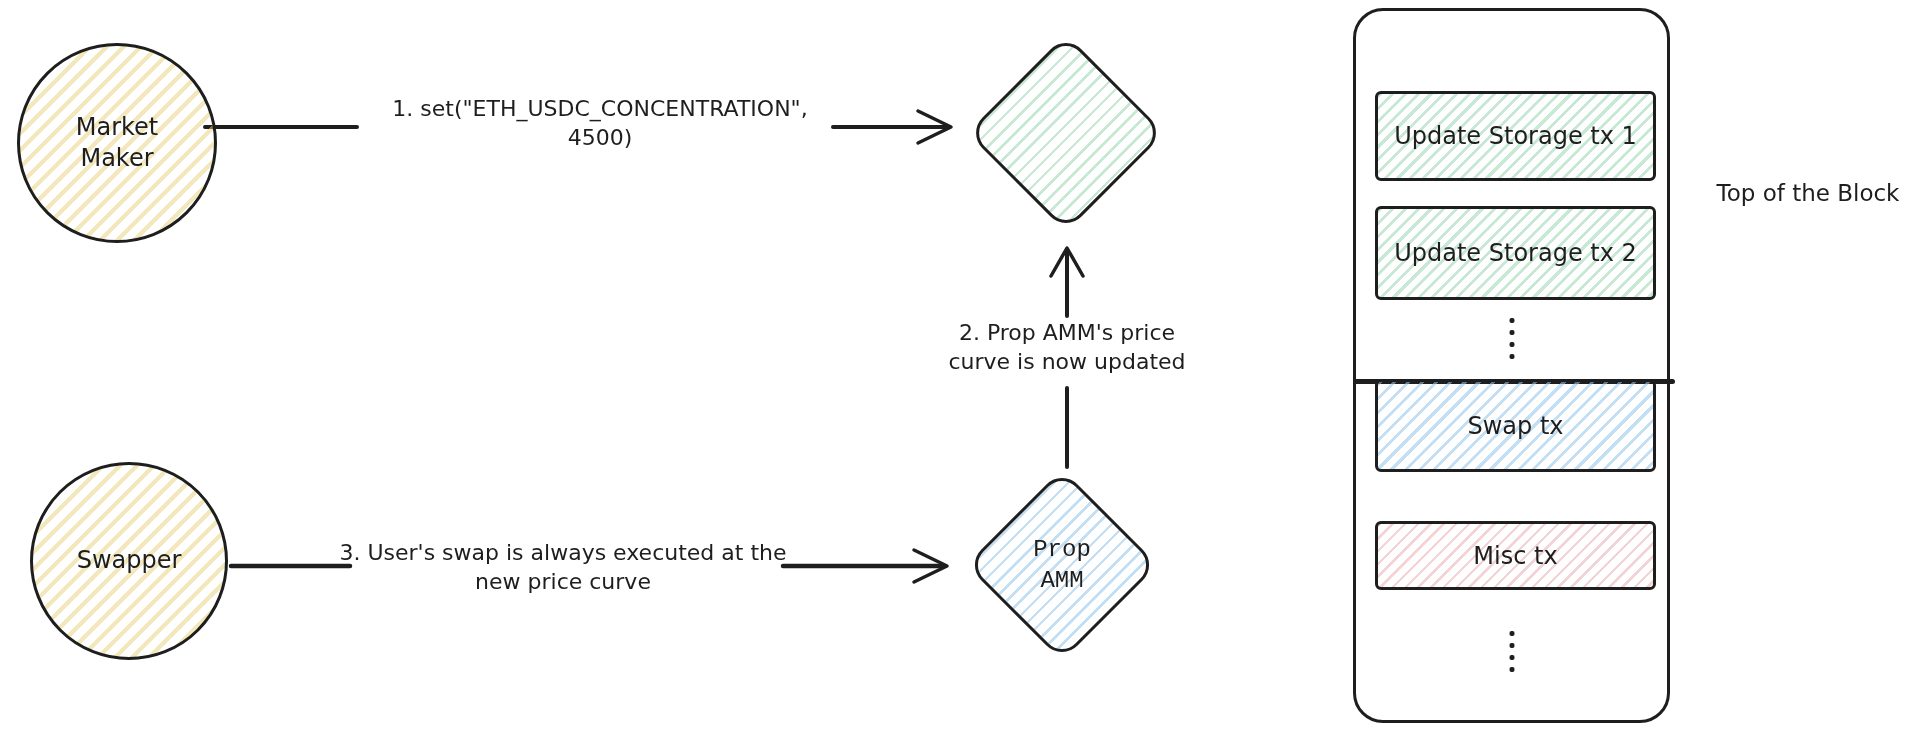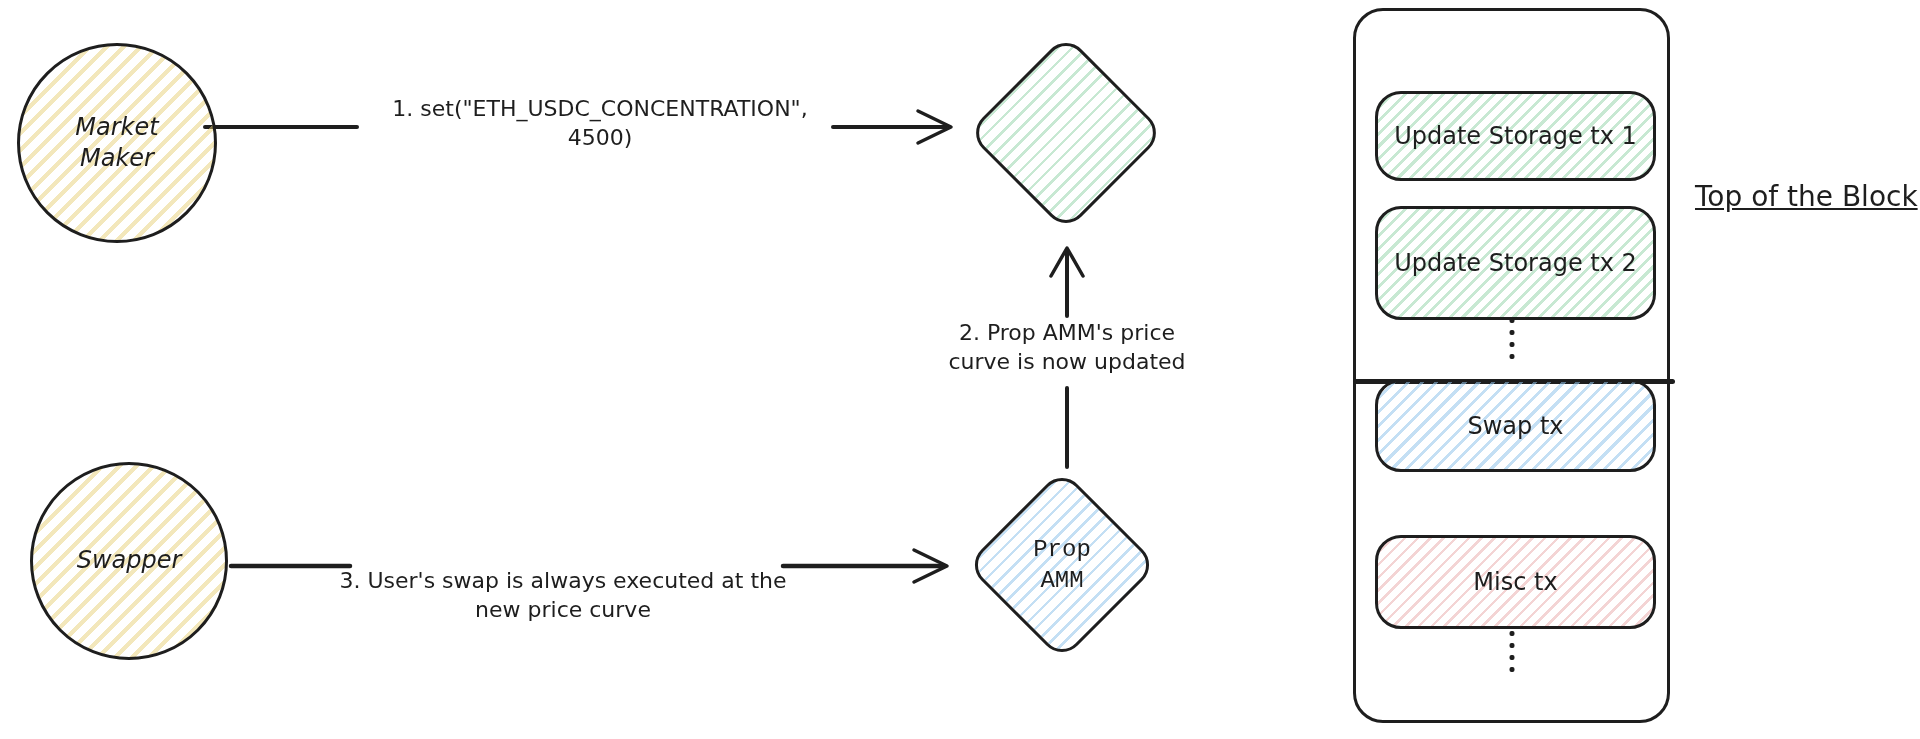--- a/index.html
+++ b/index.html
@@ -3,50 +3,50 @@
 <meta charset="utf-8">
 <style>
   html,body{margin:0;padding:0;background:#fff;}
   .canvas{position:relative;width:1920px;height:739px;background:#ffffff;
           font-family:"DejaVu Sans",sans-serif;color:#1e1e1e;overflow:hidden;}
 
   svg.edges{position:absolute;left:0;top:0;pointer-events:none;}
 
   .circle{position:absolute;box-sizing:border-box;border:3.5px solid #1e1e1e;border-radius:50%;
           display:flex;align-items:center;justify-content:center;text-align:center;
-          background:repeating-linear-gradient(135deg,rgba(231,208,120,0.50) 0 4px,transparent 4px 12px);font-style:italic;}
+          background:repeating-linear-gradient(135deg,rgba(231,208,120,0.50) 0 4px,transparent 4px 12px);}
   .node-label{font-size:24px;line-height:1.3;white-space:pre-line;}
 
   .diamond{position:absolute;box-sizing:border-box;border:3.5px solid #1e1e1e;border-radius:22px;
            transform:rotate(45deg);}
   .diamond.gs{background:repeating-linear-gradient(90deg,rgba(154,214,174,0.55) 0 2.5px,transparent 2.5px 10px);}
   .diamond.pa{background:repeating-linear-gradient(90deg,rgba(147,197,235,0.55) 0 2.5px,transparent 2.5px 10px);}
   .diamond-label{position:absolute;display:flex;align-items:center;justify-content:center;
                  text-align:center;font-size:24px;line-height:1.3;white-space:pre-line;}
 
   .edge-label{position:absolute;text-align:center;font-size:22px;line-height:1.32;white-space:pre-line;}
 
   .block{position:absolute;left:1353px;top:8px;width:317px;height:715px;box-sizing:border-box;
          border:3.5px solid #1e1e1e;border-radius:30px;}
   .block-title{position:absolute;left:0;top:14px;width:100%;text-align:center;font-size:26px;}
   .tx{position:absolute;left:19px;width:281px;box-sizing:border-box;border:3px solid #1e1e1e;
-      border-radius:26px;display:flex;align-items:center;justify-content:center;font-size:24px;}
+      border-radius:6px;display:flex;align-items:center;justify-content:center;font-size:24px;}
   .tx-green{background:repeating-linear-gradient(135deg,rgba(154,214,174,0.55) 0 3px,transparent 3px 9px);}
   .tx-blue {background:repeating-linear-gradient(135deg,rgba(147,197,235,0.55) 0 3px,transparent 3px 10px);}
   .tx-red  {background:repeating-linear-gradient(135deg,rgba(230,160,160,0.45) 0 2.5px,transparent 2.5px 9px);}
   .t1{top:80px;height:90px;}
-  .t2{top:195px;height:114px;}
+  .t2{top:195px;height:94px;}
   .t3{top:368px;height:93px;text-align:center;}
-  .t4{top:510px;height:94px;margin-top:14px;}
+  .t4{top:510px;height:69px;}
   .divider{position:absolute;left:-3px;top:368px;width:322px;height:4.5px;background:#1e1e1e;border-radius:3px;}
   .dots{position:absolute;left:50%;transform:translateX(-50%);display:flex;flex-direction:column;gap:7px;}
   .dots span{width:5px;height:5px;background:#1e1e1e;border-radius:2px;}
   .d1{top:307px;} .d2{top:620px;}
 
-  .top-label{position:absolute;left:1695px;top:180px;width:226px;font-size:28px;text-decoration:underline;}
+  .top-label{position:absolute;left:1695px;top:180px;width:226px;font-size:23px;text-align:center;}
 </style>
 </head>
 <body>
 
 <div class="canvas">
 
   <svg class="edges" width="1920" height="739" viewBox="0 0 1920 739">
     <g stroke="#1e1e1e" stroke-width="4" fill="none" stroke-linecap="round" stroke-linejoin="round">
       <line x1="205" y1="127" x2="357" y2="127"></line>
       <line x1="833" y1="127" x2="946" y2="127"></line>
@@ -78,21 +78,21 @@
   <div class="diamond pa" style="left:994px;top:497px;width:136px;height:136px;"></div>
   <div class="diamond-label" style="left:982px;top:515px;width:160px;height:100px;font-family:Liberation Mono, monospace;">Prop
 AMM</div>
 
   <div class="edge-label" style="left:355px;top:94px;width:490px;">1. set("ETH_USDC_CONCENTRATION",
 4500)</div>
 
   <div class="edge-label" style="left:917px;top:318px;width:300px;">2. Prop AMM's price
 curve is now updated</div>
 
-  <div class="edge-label" style="left:328px;top:566px;width:470px;">3. User's swap is always executed at the
+  <div class="edge-label" style="left:328px;top:538px;width:470px;">3. User's swap is always executed at the
 new price curve</div>
 
   <div class="block">
 
     <div class="tx tx-green t1">
       <span>Update Storage tx 1</span>
     </div>
 
     <div class="tx tx-green t2">
       <span>Update Storage tx 2</span>

